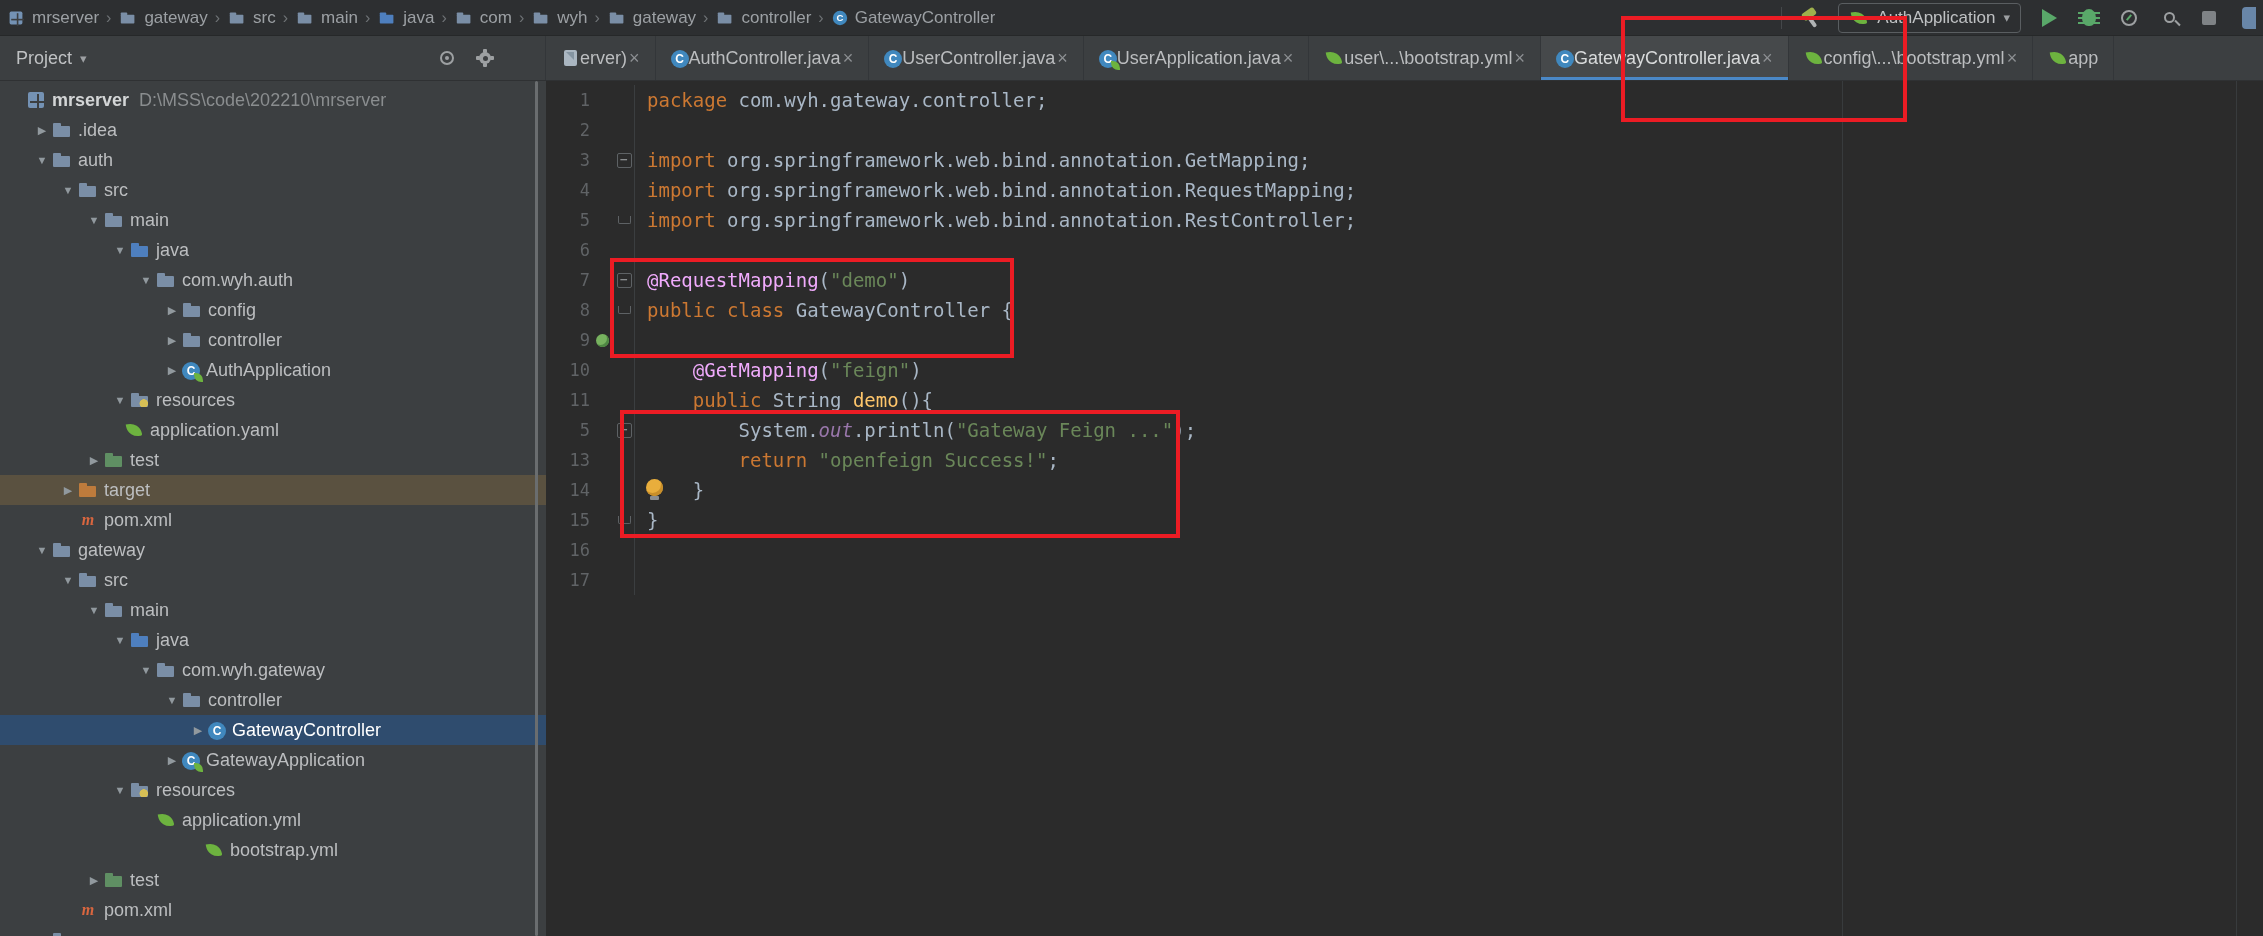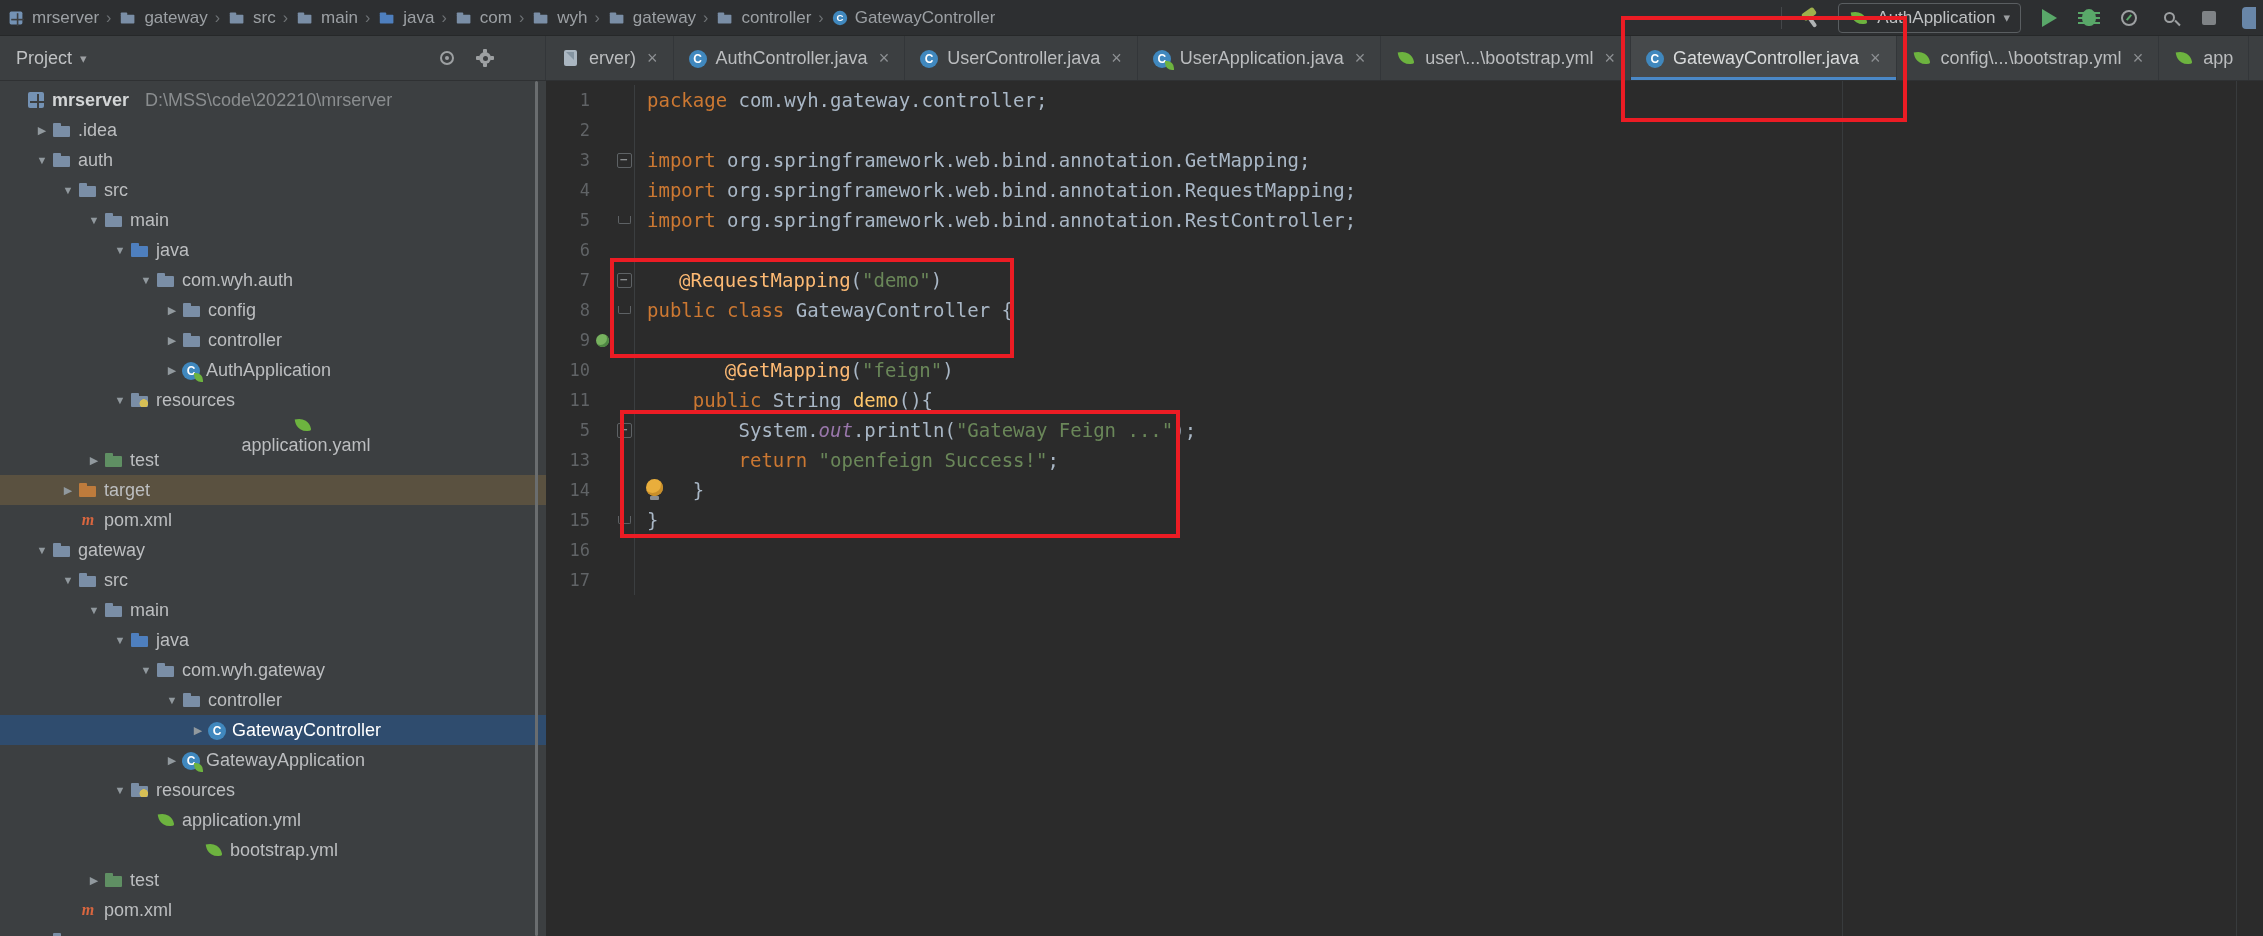--- a/index.html
+++ b/index.html
@@ -35,42 +35,42 @@
   .tabrow{ height:45px; background:#3c3f41; display:flex; border-bottom:1px solid #2f3133; }
   .panel-header{
     width:546px; flex:none; display:flex; align-items:center; padding:0 14px 0 16px;
     font-size:18px; color:#bfc1c3; border-right:1px solid #333639;
   }
   .panel-header .caret{ margin-left:8px; color:#9da0a3; font-size:13px; }
   .panel-header-icons{ margin-left:auto; display:flex; align-items:center; gap:18px; margin-right:36px; }
 
   .tabs{ display:flex; flex:1; overflow:hidden; }
   .tab{
-    display:flex; align-items:center; gap:9px; padding:11px 15px; height:100%;
+    display:flex; align-items:center; gap:0; padding:11px 15px; height:100%;
     border-right:1px solid #333639; font-size:18px; color:#bbbdbf; cursor:default; white-space:nowrap;
   }
   .tab.active{ background:#46494b; box-shadow:inset 0 -3px 0 #4a88c7; color:#d8dadb; }
   .tab-close{ color:#8d9093; font-size:18px; margin-left:2px; }
 
   
   .mainrow{ display:flex; height:855px; }
   .project-panel{
     width:546px; flex:none; background:#3c3f41; position:relative; overflow:hidden;
     padding-top:4px;
   }
   .trow{
     height:30px; display:flex; align-items:center; font-size:18px; color:#bcbec0;
     white-space:nowrap; cursor:default;
   }
   .trow.sel{ background:#2f4c6e; color:#ffffff; }
   .trow.hi{ background:#5a5140; }
   .tarrow{ width:20px; flex:none; text-align:center; color:#91999e; font-size:11px; }
   .tlabel{ margin-left:6px; }
   .troot{ font-weight:bold; color:#d3d5d6; }
-  .tpath{ margin-left:16px; color:#8a8d8f; }
+  .tpath{ margin-left:10px; color:#8a8d8f; }
   .tree-scrollbar{
     position:absolute; right:8px; top:0; bottom:0; width:3px; background:#6a6d6f; border-radius:2px;
   }
 
   
   .editor{ flex:1; background:#2b2b2b; position:relative; overflow:hidden; }
   .editor-scroll{ display:flex; padding-top:4px; font-family:"DejaVu Sans Mono", monospace; }
   .gutter{ width:89px; flex:none; border-right:1px solid #3b3e40; }
   .gline{ height:30px; display:flex; align-items:center; }
   .gnum{ width:44px; text-align:right; color:#606366; font-size:17px; flex:none; }
@@ -79,21 +79,21 @@
   .gfold{ width:20px; height:30px; flex:none; display:flex; align-items:center; justify-content:center; }
   .gfold.start::before{
     content:'−'; width:13px; height:13px; border:1px solid #5e6265; border-radius:2px;
     color:#9da0a3; font-size:13px; line-height:11px; text-align:center; display:block; background:#2b2b2b;
   }
   .gfold.end::before{
     content:''; width:11px; height:7px; border:1px solid #5e6265; border-top:none; border-radius:0 0 2px 2px; display:block;
   }
   .code{ flex:1; padding-left:12px; }
   .cline{ height:30px; line-height:30px; white-space:pre; font-size:19px; }
-  .k{ color:#cc7832; } .a{ color:#fdba74;margin-left:32px; } .s{ color:#6a8759; }
+  .k{ color:#cc7832; } .a{ color:#f0abfc; } .s{ color:#6a8759; }
   .m{ color:#ffc66b; } .f{ color:#9876aa; font-style:italic; } .d{ color:#a9b7c6; }
 
   .guide{ position:absolute; top:0; bottom:0; width:1px; background:#383b3d; }
   .bulb{
     position:absolute; width:17px; height:17px; border-radius:50%;
     background:#e9ae3c; box-shadow:inset -2px -3px 0 #c98f2a;
   }
   .bulb::after{ content:''; position:absolute; left:4px; bottom:-4px; width:9px; height:4px; background:#8a8d8f; border-radius:1px; }
 
   
@@ -343,21 +343,21 @@
         <div class="trow" style="padding-left: 162px;">
           <span class="tarrow">▶</span>
           <span class="ic ic-class-spring">C</span>
           <span class="tlabel">AuthApplication</span>
         </div>
         <div class="trow" style="padding-left: 110px;">
           <span class="tarrow">▼</span>
           <span class="ic ic-folder-resources"></span>
           <span class="tlabel">resources</span>
         </div>
-        <div class="trow" style="padding-left: 60px; flex-direction: column;">
+        <div class="trow" style="padding-left: 104px;">
           <span class="tarrow"></span>
           <span class="ic ic-yml"></span>
           <span class="tlabel">application.yaml</span>
         </div>
         <div class="trow" style="padding-left: 84px;">
           <span class="tarrow">▶</span>
           <span class="ic ic-folder-test"></span>
           <span class="tlabel">test</span>
         </div>
         <div class="trow hi" style="padding-left: 58px;">

